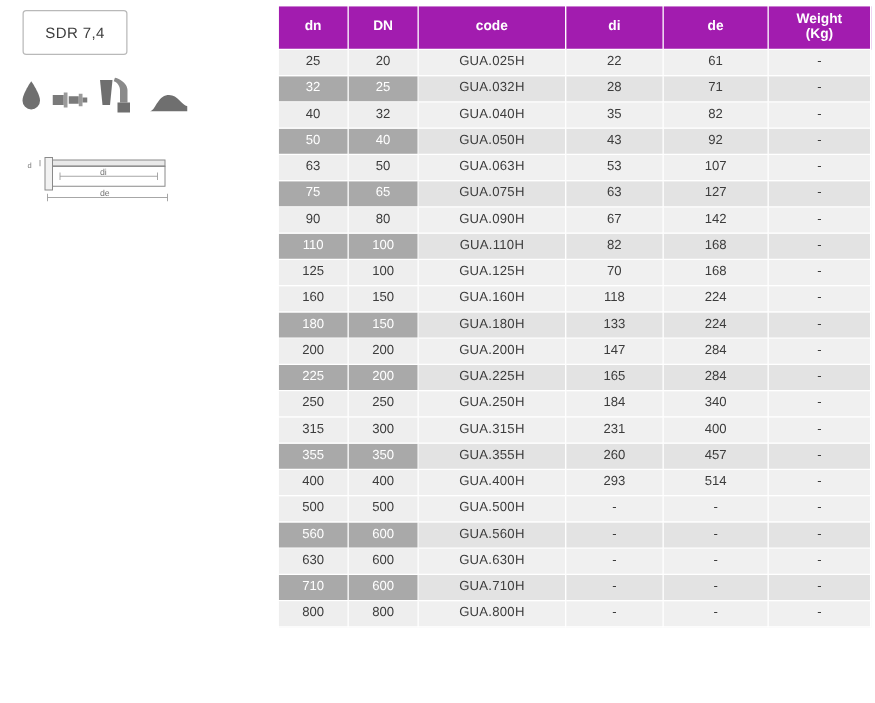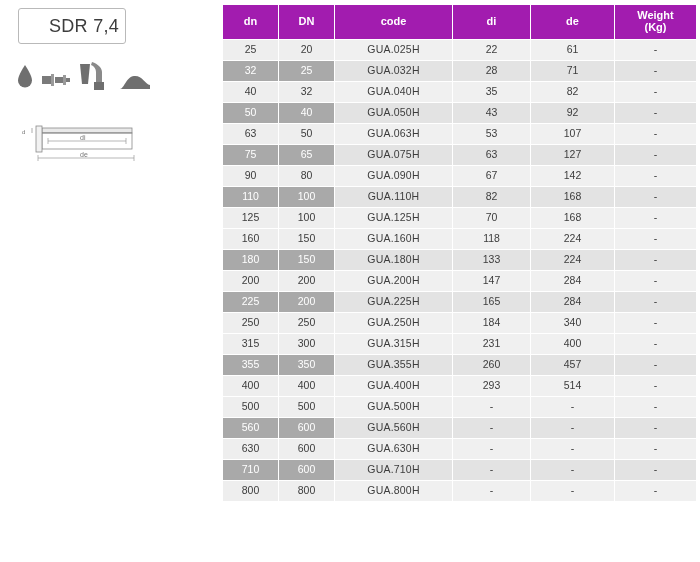--- a/index.html
+++ b/index.html
@@ -33,24 +33,23 @@
     left: 18px;
     top: 8px;
     width: 82px;
     height: 34px;
     border: 1px solid #b9b9b9;
     border-radius: 3px;
     background: #ffffff;
     display: flex;
     align-items: center;
     justify-content: center;
-    font-size: 18px;
+    font-size: 12px;
     color: #3d3d3d;
     letter-spacing: 0.3px;
-    padding-left: 24px;
   }
 
   .icon-row {
     position: absolute;
     left: 14px;
     top: 60px;
     width: 190px;
     height: 40px;
   }
   .icon-row svg { display: block; }

